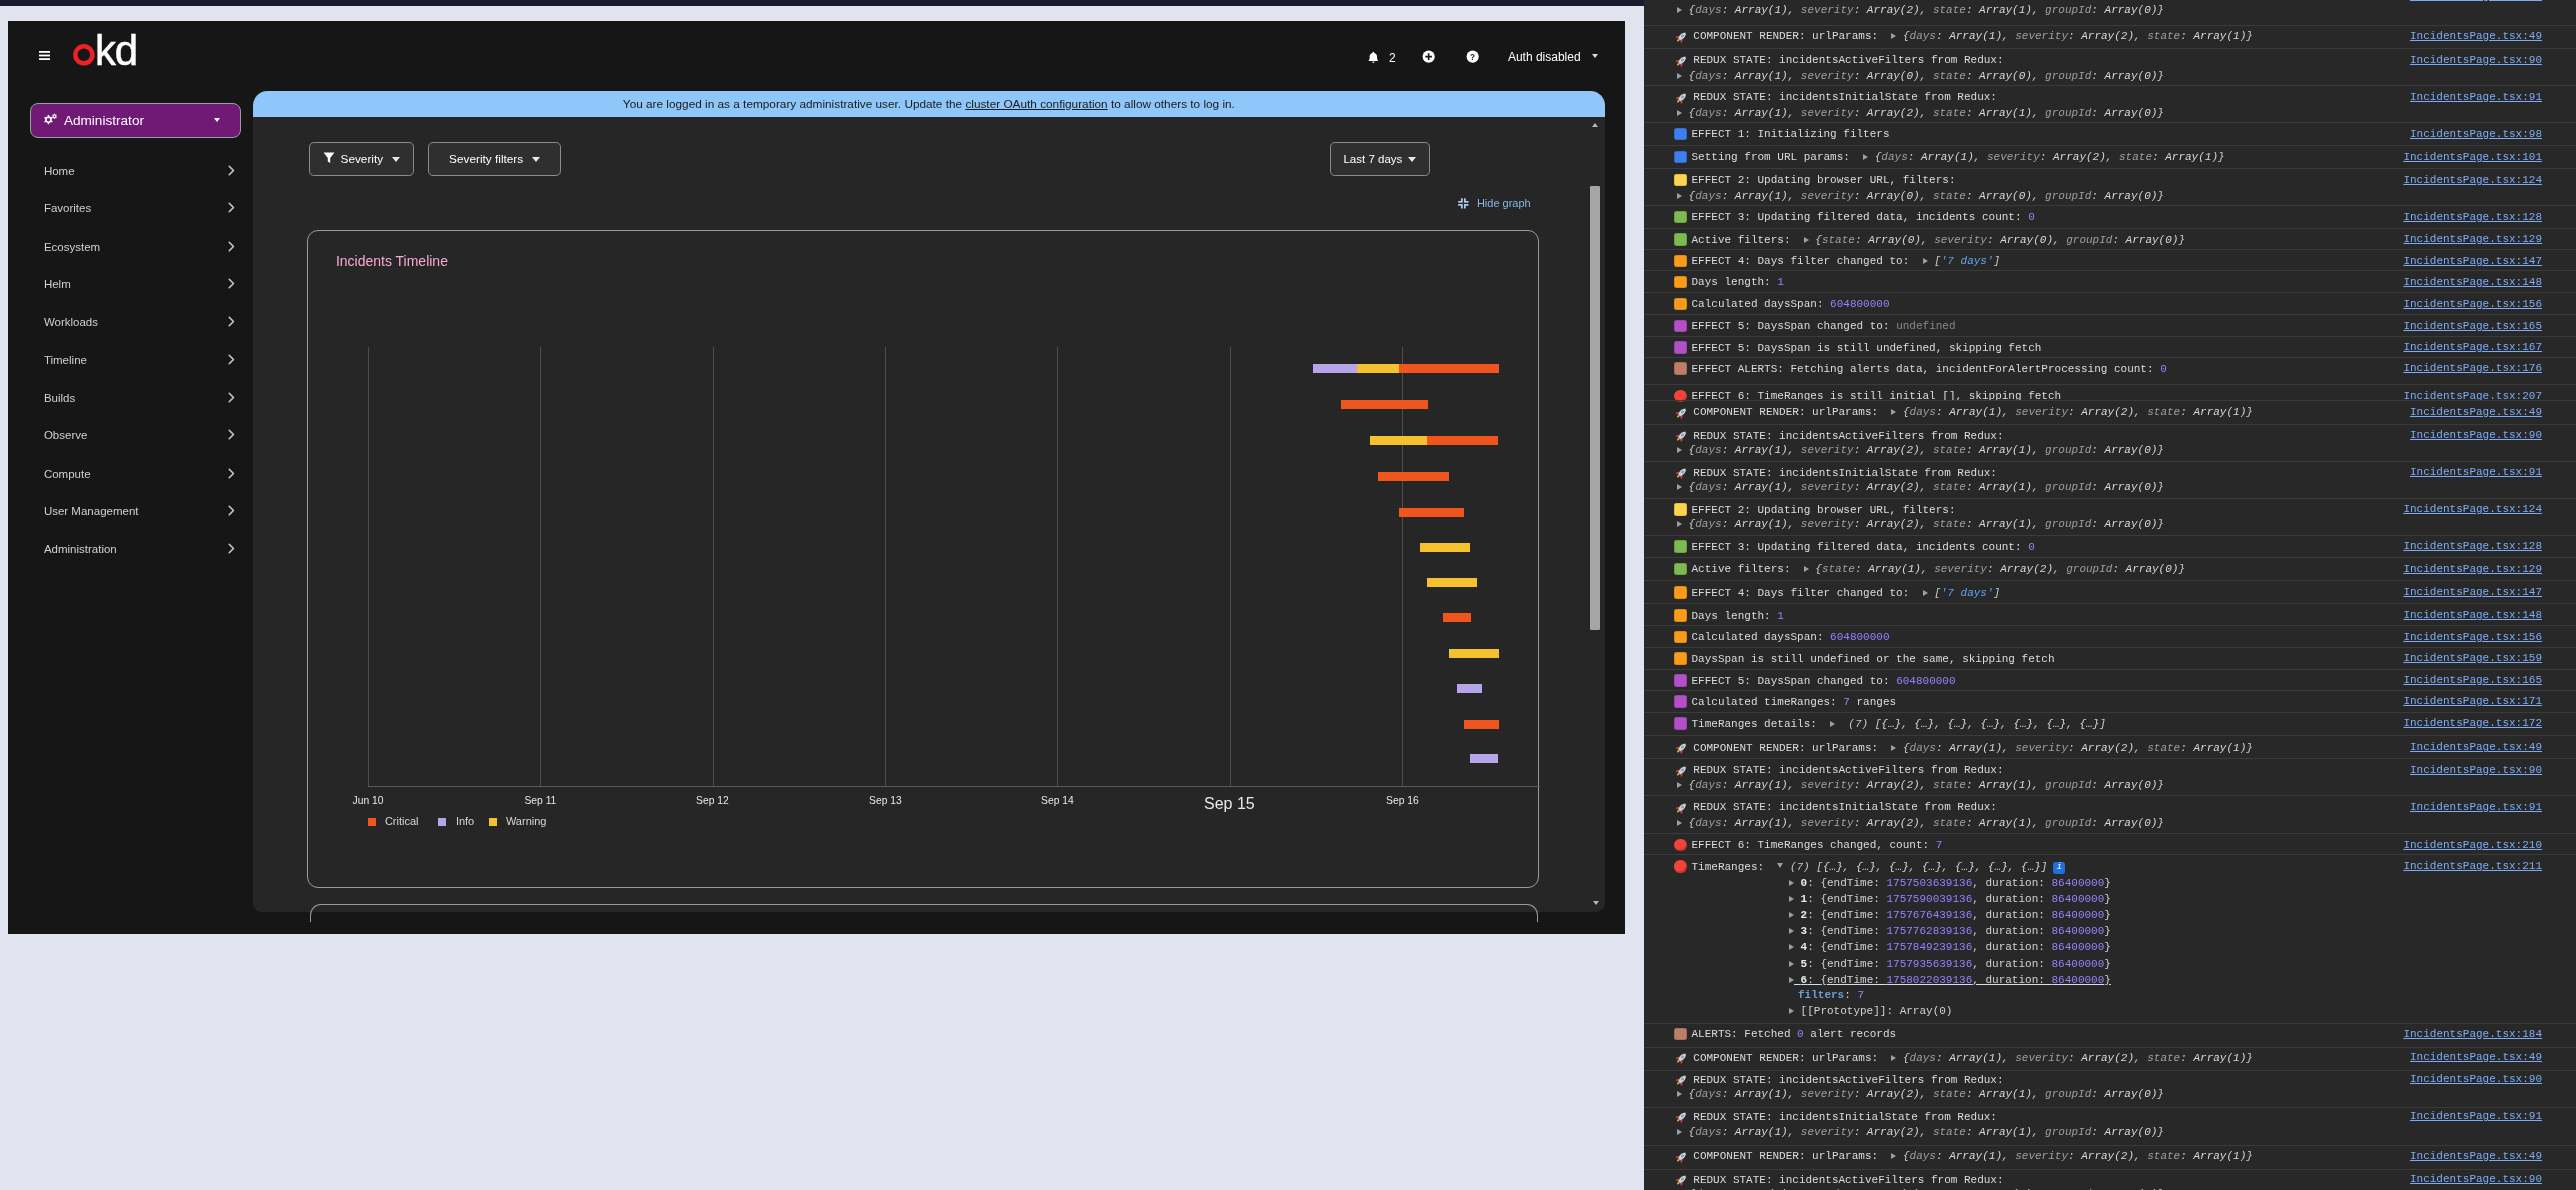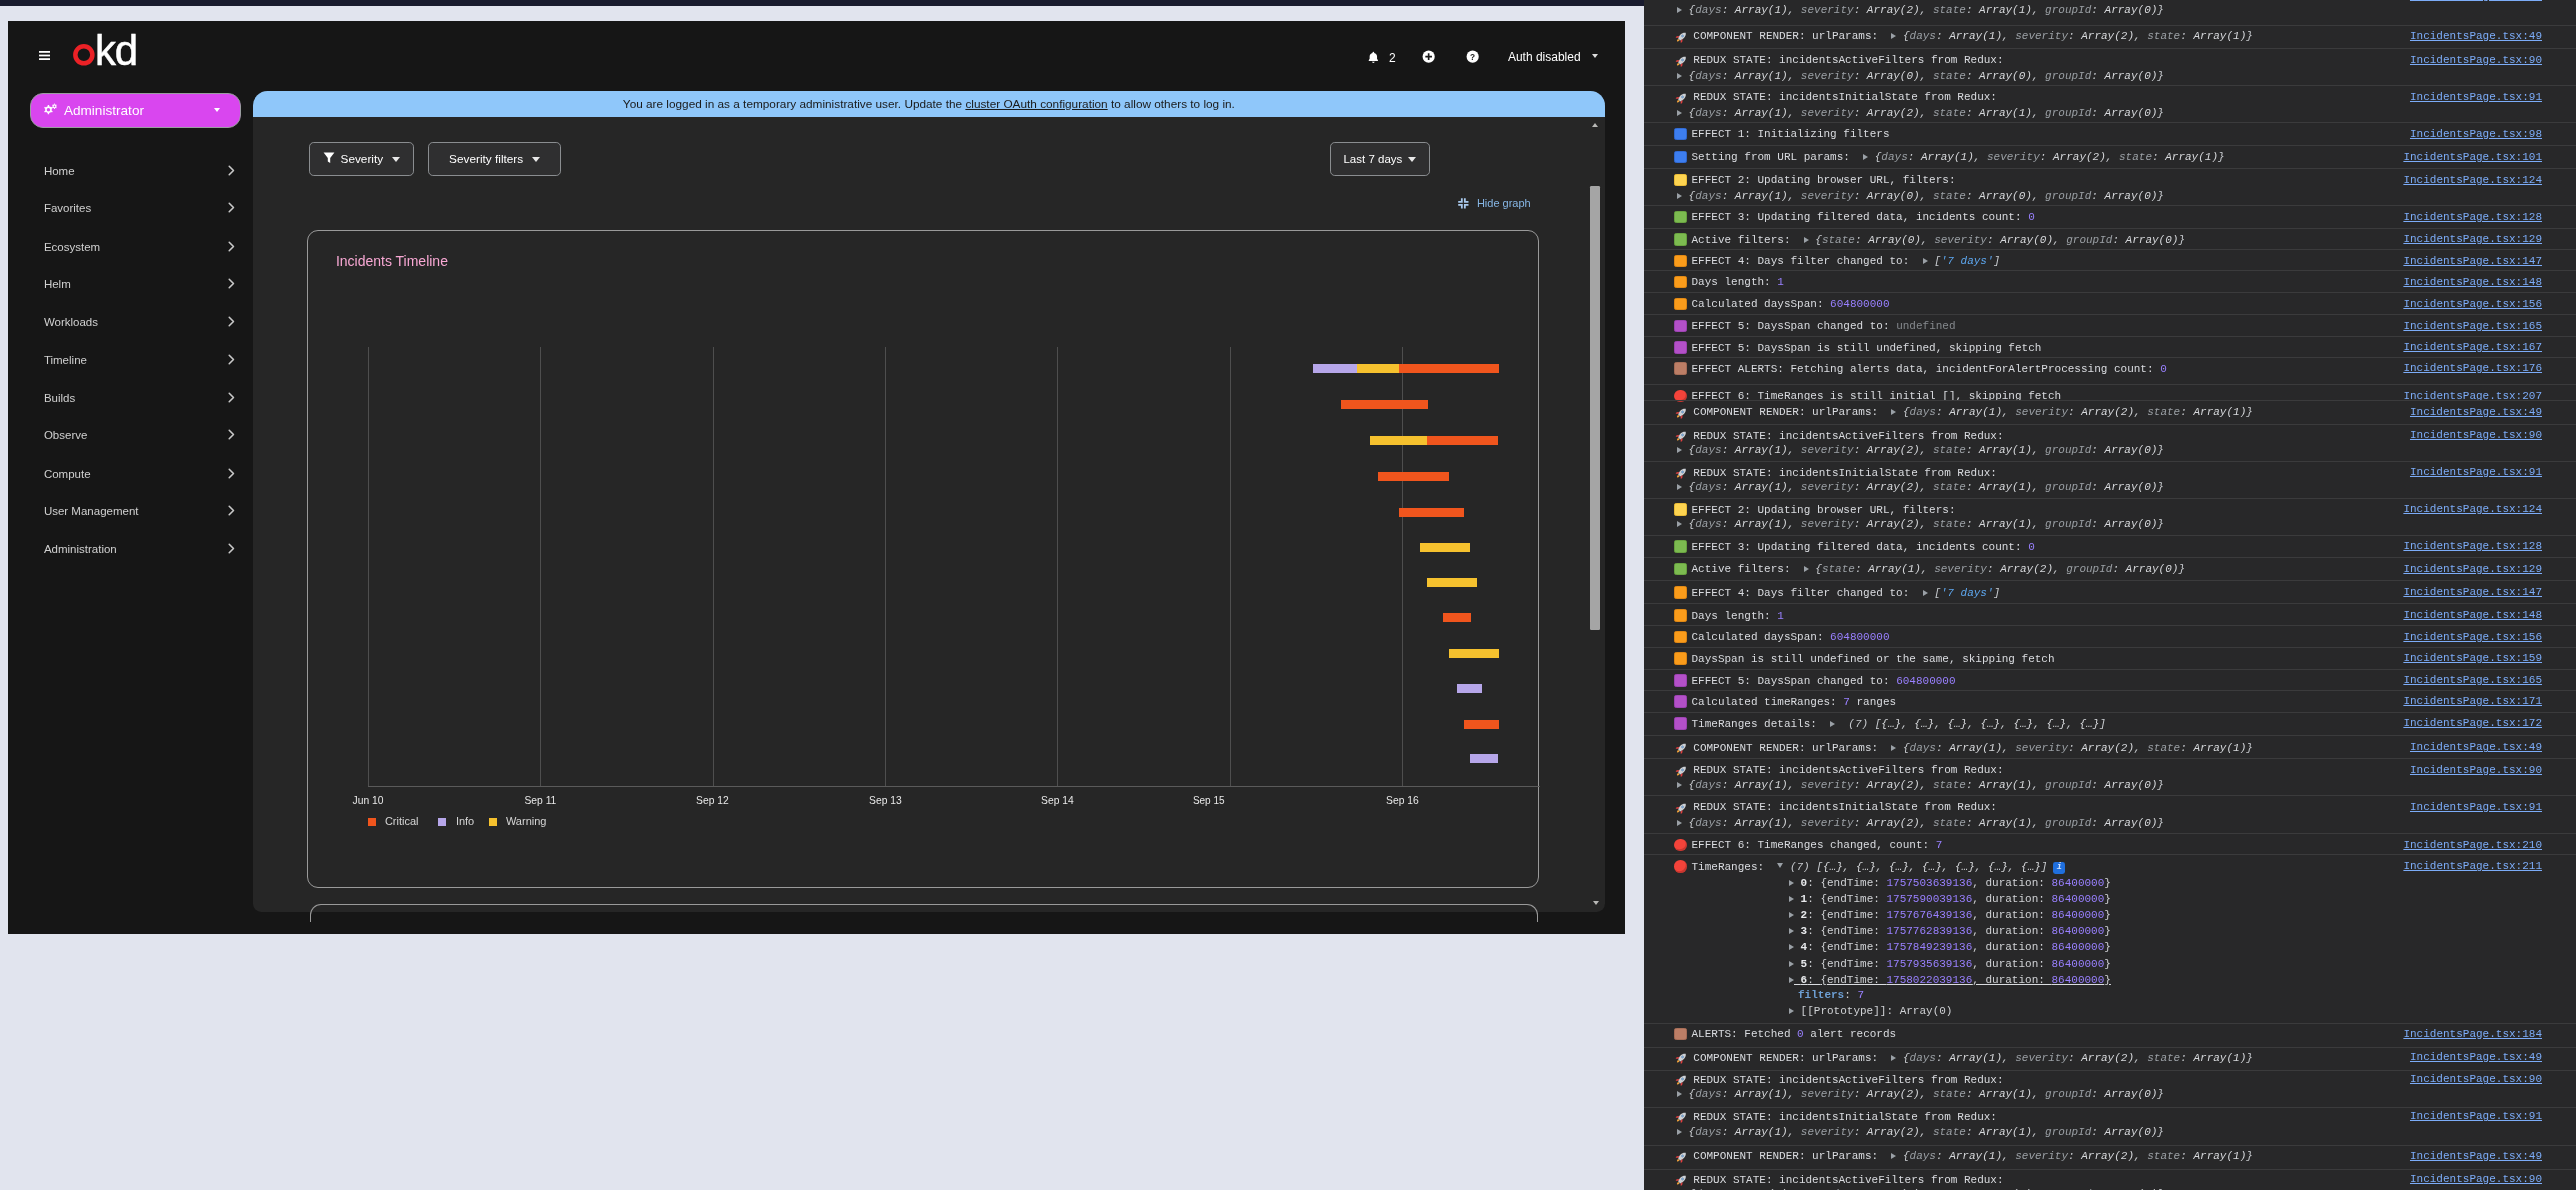--- a/index.html
+++ b/index.html
@@ -66,21 +66,21 @@
       <circle cx="12" cy="12" r="11" fill="#fff"></circle>
       <path d="M12 6v12M6 12h12" stroke="#1a1a1a" stroke-width="3"></path>
     </svg>
   <svg class="abs" style="left:1458px;top:29px;" width="13.3" height="13.3" viewBox="0 0 24 24">
       <circle cx="12" cy="12" r="11" fill="#fff"></circle>
       <text x="12" y="17.5" text-anchor="middle" font-size="15" font-weight="bold" fill="#1a1a1a" font-family="Liberation Sans">?</text>
     </svg>
   <div class="abs" style="left:1500px;top:29px;font-size:12px;color:#fff;">Auth disabled</div>
   <span class="abs" style="left:1584px;top:33px;width:0;height:0;border-left:3.6px solid transparent;border-right:3.6px solid transparent;border-top:4.8px solid #ddd;"></span>
 
-  <div class="abs" style="left:22px;top:72px;width:211px;height:35px;border:0.9px solid #9a9da0;border-radius:13px;background:#d946ef;">
+  <div class="abs" style="left:22px;top:82px;width:211px;height:35px;border:0.9px solid #9a9da0;border-radius:8px;background:#701a75;">
     <svg class="abs" style="left:12px;top:9.7px;" width="14.5" height="13.3" viewBox="0 0 24 22">
         <g fill="#fff">
           <circle cx="9" cy="11" r="4.2" fill="none" stroke="#fff" stroke-width="2.6"></circle>
           <g stroke="#fff" stroke-width="2.4">
             <path d="M9 3.5v3M9 14.5v4M2.5 7.2l2.6 1.5M13 13.3l2.6 1.5M2.5 14.8l2.6-1.5M13 8.7l2.6-1.5"></path>
           </g>
           <circle cx="19" cy="5.5" r="2.4" fill="none" stroke="#fff" stroke-width="2"></circle>
           <g stroke="#fff" stroke-width="1.6">
             <path d="M19 1v1.6M19 8.4v1.6M15.5 3.5l1.4.8M20.9 7l1.4.8M15.5 7.8l1.4-.8M20.9 4.3l1.4-.8"></path>
           </g>
@@ -170,21 +170,21 @@
 <div style="position:absolute;left:1135px;top:382px;width:28px;height:9px;background:#f0551d;"></div>
 <div style="position:absolute;left:1141px;top:418px;width:50px;height:9px;background:#f5c12e;"></div>
 <div style="position:absolute;left:1149px;top:453px;width:25px;height:9px;background:#b6a6e9;"></div>
 <div style="position:absolute;left:1156px;top:489px;width:35px;height:9px;background:#f0551d;"></div>
 <div style="position:absolute;left:1162px;top:523px;width:28.4px;height:9px;background:#b6a6e9;"></div>
       <div style="position:absolute;left:23.6px;top:564px;width:73px;text-align:center;font-size:10.3px;color:#e8e8e8;">Jun 10</div>
 <div style="position:absolute;left:196px;top:564px;width:73px;text-align:center;font-size:10.3px;color:#e8e8e8;">Sep 11</div>
 <div style="position:absolute;left:368px;top:564px;width:73px;text-align:center;font-size:10.3px;color:#e8e8e8;">Sep 12</div>
 <div style="position:absolute;left:541px;top:564px;width:73px;text-align:center;font-size:10.3px;color:#e8e8e8;">Sep 13</div>
 <div style="position:absolute;left:713px;top:564px;width:73px;text-align:center;font-size:10.3px;color:#e8e8e8;">Sep 14</div>
-<div style="position:absolute;left:885px;top:564px;width:73px;text-align:left;font-size:10px;color:#e8e8e8;">Sep 15</div>
+<div style="position:absolute;left:885px;top:564px;width:73px;text-align:center;font-size:16px;color:#e8e8e8;">Sep 15</div>
 <div style="position:absolute;left:1058px;top:564px;width:73px;text-align:center;font-size:10.3px;color:#e8e8e8;">Sep 16</div>
 
       <div style="position:absolute;left:60px;top:587px;width:8.5px;height:8.5px;background:#f0551d;"></div>
       <div style="position:absolute;left:77px;top:584px;font-size:11px;color:#d6d6d6;">Critical</div>
       <div style="position:absolute;left:130px;top:587px;width:8.5px;height:8.5px;background:#b6a6e9;"></div>
       <div style="position:absolute;left:148px;top:584px;font-size:11px;color:#d6d6d6;">Info</div>
       <div style="position:absolute;left:181px;top:587px;width:8.5px;height:8.5px;background:#f5c12e;"></div>
       <div style="position:absolute;left:198px;top:584px;font-size:11px;color:#d6d6d6;">Warning</div>
     </div>
     <div id="card2"></div>

